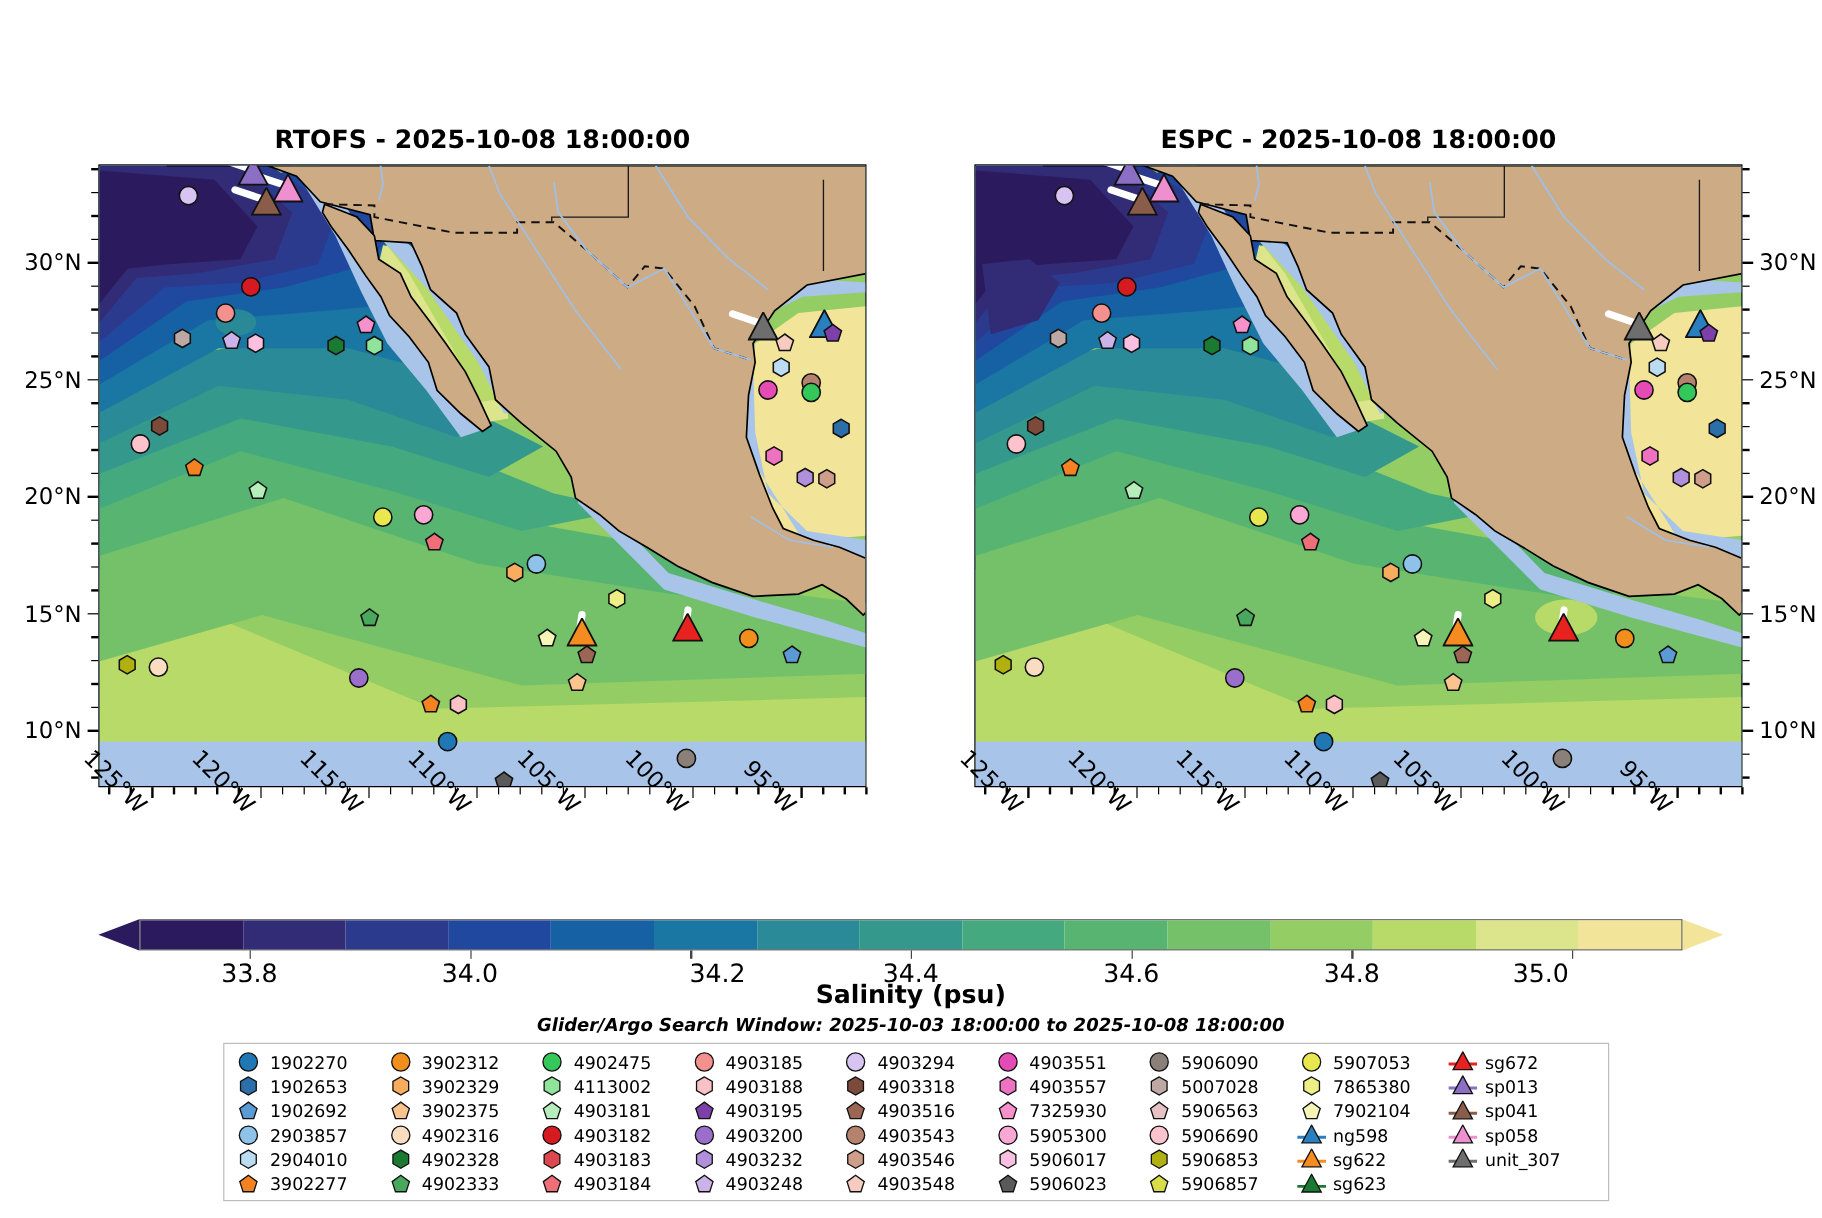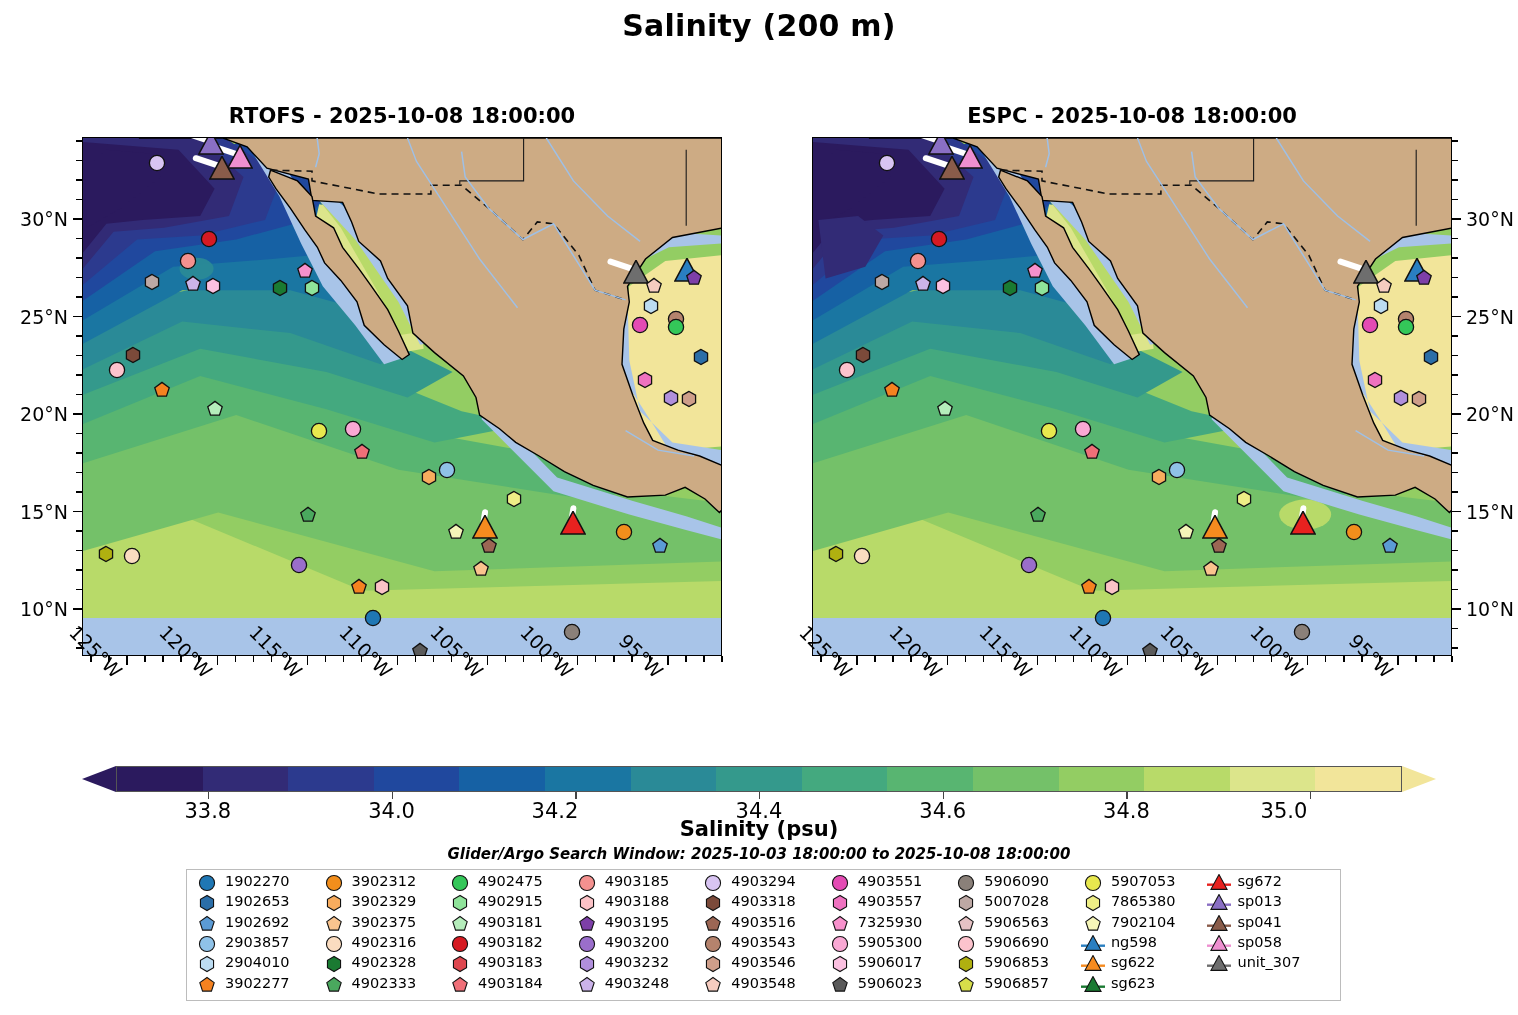--- a/index.html
+++ b/index.html
@@ -75,35 +75,34 @@
   #legend{
     position:absolute;left:186px;top:869px;width:1155px;height:132px;
     border:1px solid #bcbcbc;background:#fff;box-sizing:border-box;
     padding:4px 6px 4px 8px;
   }
   #legend-grid{
     display:grid;grid-template-columns:repeat(9,1fr);
     grid-auto-flow:column;grid-template-rows:repeat(6,1fr);
     width:100%;height:100%;
   }
-  .lg-item{display:flex;align-items:flex-start;gap:6px;height:20px;}
+  .lg-item{display:flex;align-items:flex-end;gap:6px;height:20px;}
   .lg-label{font-size:14.5px;color:#000;white-space:nowrap;line-height:1;}
   .lg-marker{width:24px;height:18px;position:relative;flex:0 0 24px;}
   .lg-marker svg{position:absolute;left:0;top:0;}
 
   
   .mk{position:absolute;transform:translate(-50%,-50%);}
   .mk svg{display:block;}
 </style>
 </head>
 <body>
 
 <div class="fig">
 
-  <div id="suptitle">Salinity (200 m)</div>
 
   <div class="panel" id="panel-left">
     <div class="panel-title">RTOFS - 2025-10-08 18:00:00</div>
     <div class="map-frame">
       <div class="map-inner" id="map-left">
           <svg width="640" height="519" viewBox="0 0 640 519" style="position: absolute; left: 0px; top: 0px;">
             <path d="M-1.8,521.0L640.0,521.0L640.0,-2.0L-1.8,-2.0Z" fill="#93cd63"></path>
             <path d="M-1.8,521.0L-1.8,335.6L279.4,452.7L640.0,442.9L640.0,521.0Z" fill="#b8da69"></path>
             <path d="M-1.8,413.6L-1.8,267.3L171.3,238.0L315.5,306.3L477.7,345.3L640.0,364.9L640.0,423.4L351.5,433.2L135.2,374.6Z" fill="#74c169"></path>
             <path d="M-1.8,325.8L-1.8,247.8L153.2,218.5L270.4,257.5L351.5,296.6L513.8,325.8L585.9,335.6L513.8,362.9L315.5,331.7L153.2,277.1Z" fill="#58b571"></path>
@@ -903,21 +902,21 @@
         <div class="seg" style="background: rgb(147, 205, 99);"></div>
         <div class="seg" style="background: rgb(184, 218, 105);"></div>
         <div class="seg" style="background: rgb(220, 229, 139);"></div>
         <div class="seg" style="background: rgb(242, 229, 154);"></div>
       </div>
   <div class="cb-tick" style="left: 125.857px;"></div>
       <div class="cb-lab" style="left: 125.857px;">33.8</div>
       <div class="cb-tick" style="left: 309.571px;"></div>
       <div class="cb-lab" style="left: 309.571px;">34.0</div>
       <div class="cb-tick" style="left: 493.286px;"></div>
-      <div class="cb-lab" style="left: 473px;">34.2</div>
+      <div class="cb-lab" style="left: 516px;">34.2</div>
       <div class="cb-tick" style="left: 677px;"></div>
       <div class="cb-lab" style="left: 677px;">34.4</div>
       <div class="cb-tick" style="left: 860.714px;"></div>
       <div class="cb-lab" style="left: 860.714px;">34.6</div>
       <div class="cb-tick" style="left: 1044.43px;"></div>
       <div class="cb-lab" style="left: 1044.43px;">34.8</div>
       <div class="cb-tick" style="left: 1228.14px;"></div>
       <div class="cb-lab" style="left: 1202px;">35.0</div>
     </div>
   <div id="cbar-title">Salinity (psu)</div>
@@ -1029,21 +1028,21 @@
             </svg>
           </span>
           <span class="lg-label">4902475</span>
         </div>
         <div class="lg-item">
           <span class="lg-marker">
             <svg width="24" height="18">
               <polygon points="12.00,1.44 5.45,5.22 5.45,12.78 12.00,16.56 18.55,12.78 18.55,5.22" fill="#8fe39a" stroke="#111" stroke-width="1.1"></polygon>
             </svg>
           </span>
-          <span class="lg-label">4902915</span>
+          <span class="lg-label">4113002</span>
         </div>
         <div class="lg-item">
           <span class="lg-marker">
             <svg width="24" height="18">
               <polygon points="12.00,1.44 4.81,6.66 7.56,15.12 16.44,15.12 19.19,6.66" fill="#b5edbb" stroke="#111" stroke-width="1.1"></polygon>
             </svg>
           </span>
           <span class="lg-label">4903181</span>
         </div>
         <div class="lg-item">

